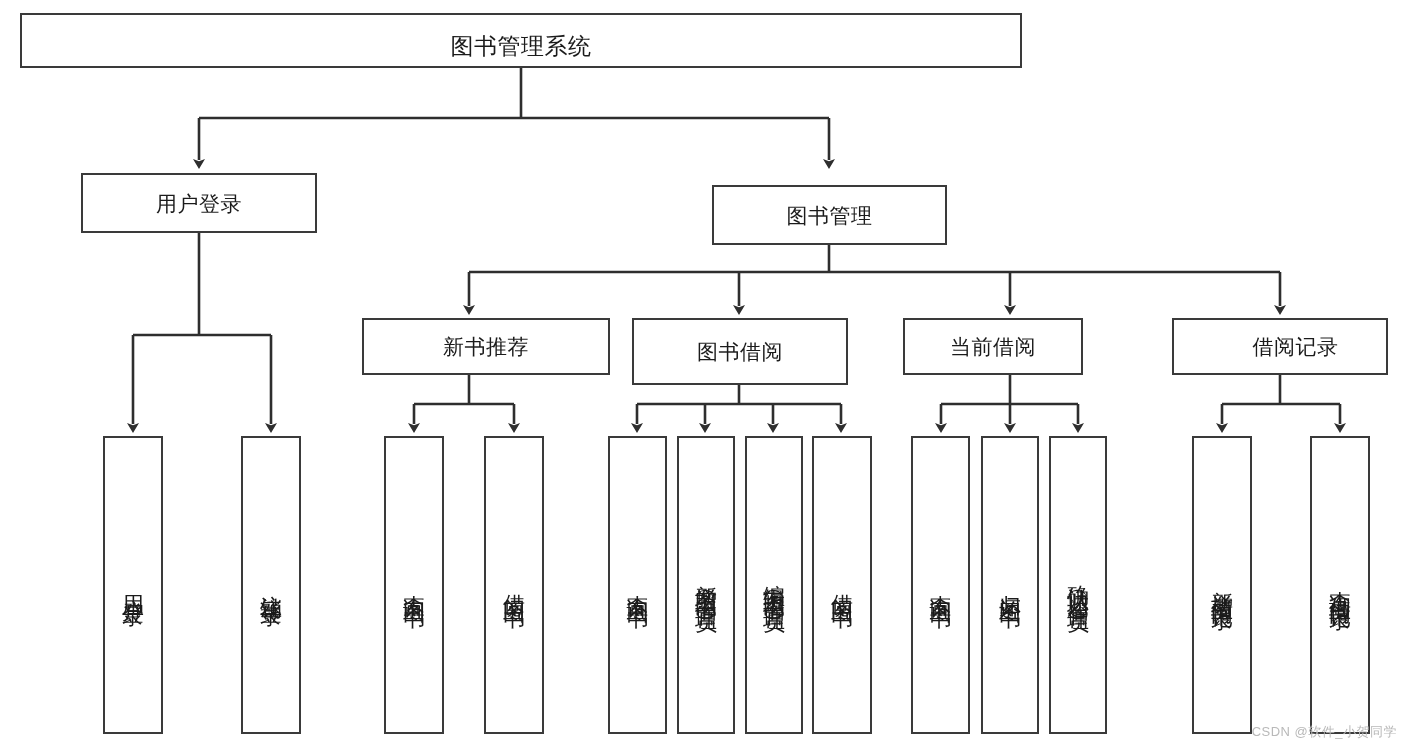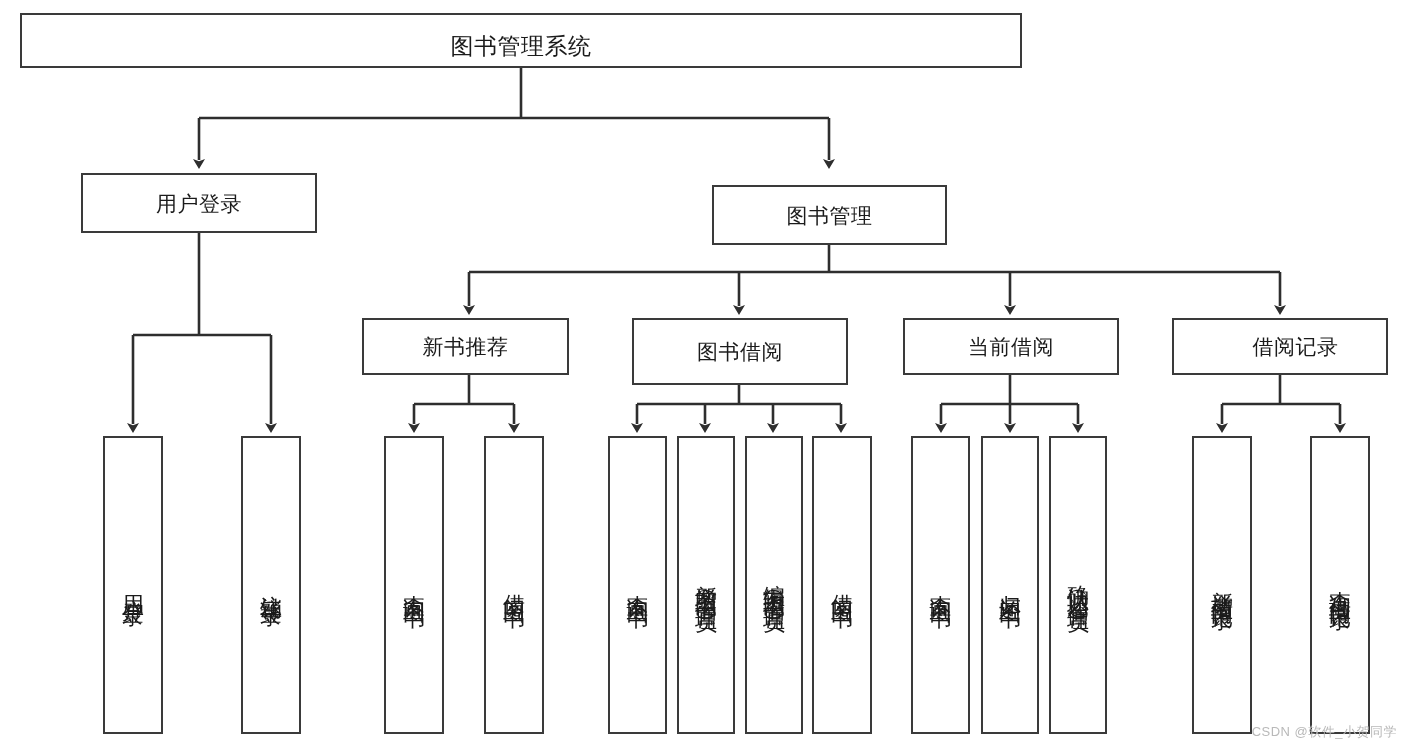--- a/index.html
+++ b/index.html
@@ -133,27 +133,27 @@
     <span class="label">图书管理系统</span>
   </div>
 
   <div class="node horiz" style="left:81px; top:173px; width:236px; height:60px;">
     <span class="label">用户登录</span>
   </div>
   <div class="node horiz" style="left:712px; top:173px; width:235px; height:60px;margin-top:12px;">
     <span class="label">图书管理</span>
   </div>
 
-  <div class="node horiz" style="left:362px; top:318px; width:207px; height:57px;">
+  <div class="node horiz" style="left:362px; top:318px; width:248px; height:57px;">
     <span class="label">新书推荐</span>
   </div>
   <div class="node horiz" style="left:632px; top:318px; width:216px; height:67px;">
     <span class="label">图书借阅</span>
   </div>
-  <div class="node horiz" style="left:903px; top:318px; width:216px; height:57px;">
+  <div class="node horiz" style="left:903px; top:318px; width:180px; height:57px;">
     <span class="label">当前借阅</span>
   </div>
   <div class="node horiz" style="left:1172px; top:318px; width:216px; height:57px;padding-left:31px;">
     <span class="label">借阅记录</span>
   </div>
 
   <div class="node vert" style="left:103px; top:436px; width:60px; height:298px;">
     <span class="label">用户登录</span>
   </div>
   <div class="node vert" style="left:241px; top:436px; width:60px; height:298px;">

